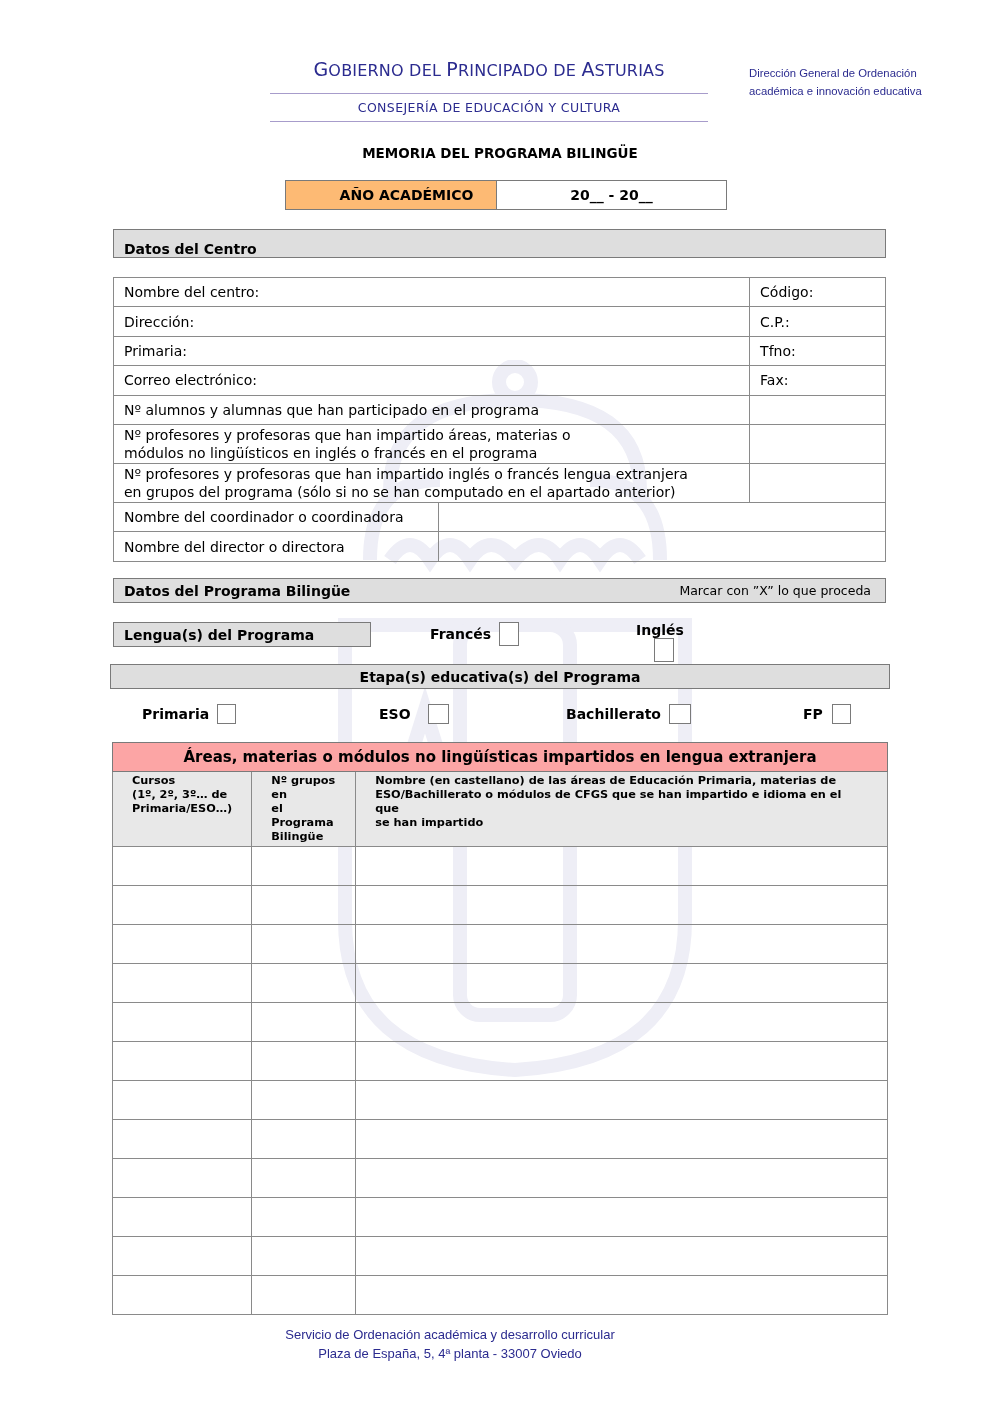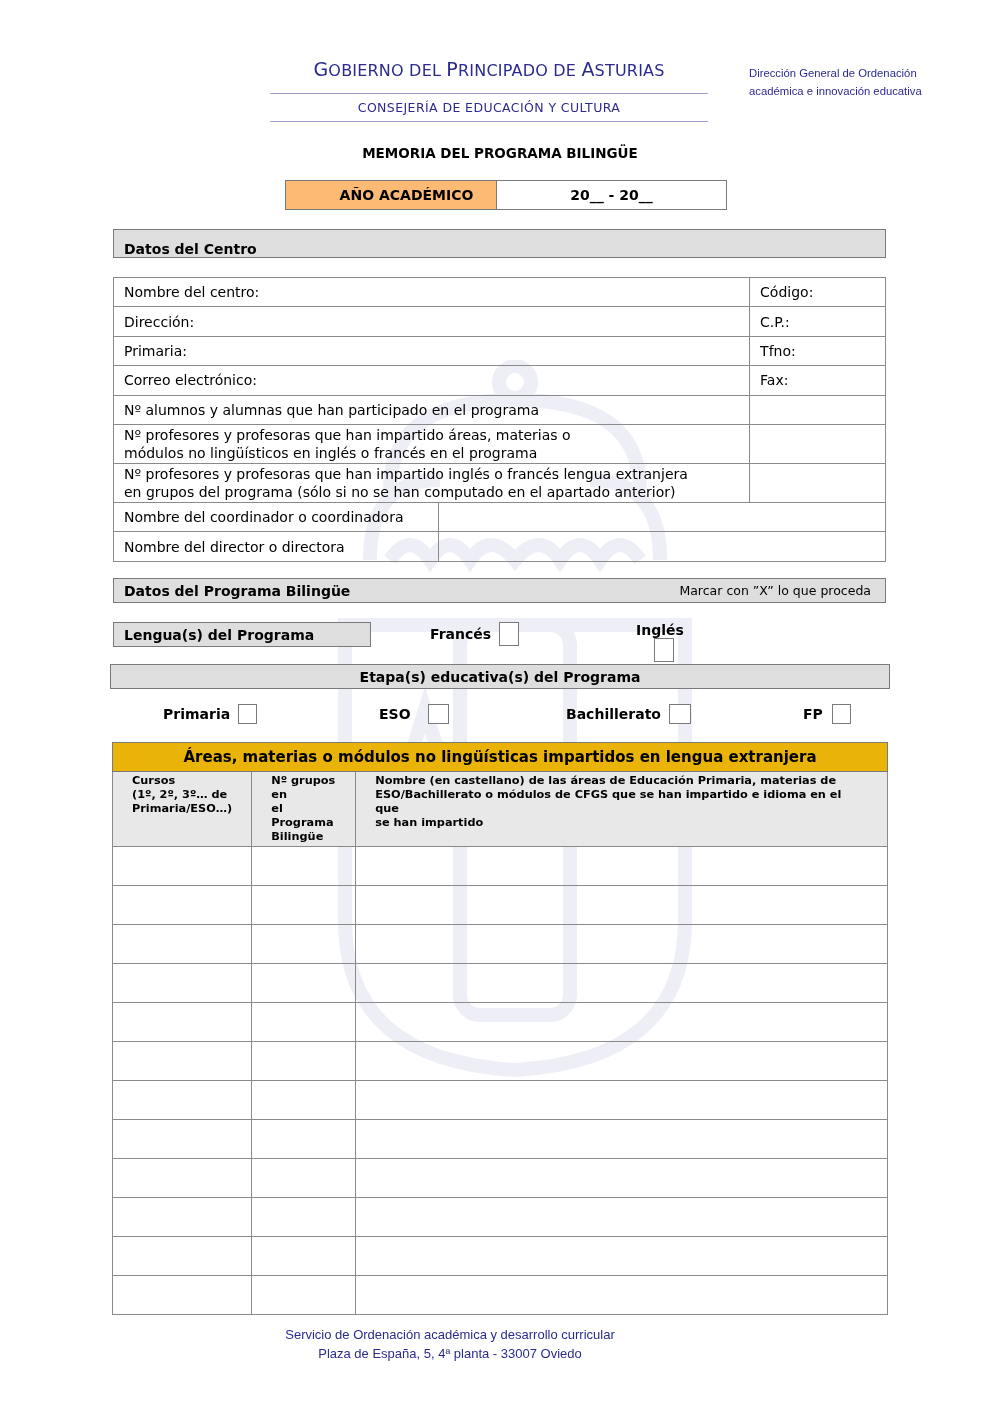--- a/index.html
+++ b/index.html
@@ -37,21 +37,21 @@
   .centro td { border: 1px solid #8a8a8a; font-size: 14px; padding: 0 10px; height: 29.4px; vertical-align: middle; line-height: 18px; }
   .centro td.two { height: 39px; line-height: 18px; }
 
   .lang-label { position: absolute; left: 113px; top: 622px; width: 258px; height: 25px; background: #dedede; border: 1px solid #7a7a7a; display: flex; align-items: center; padding-left: 10px; font-weight: bold; font-size: 14px; }
   .chk-item { position: absolute; display: flex; align-items: center; font-weight: bold; font-size: 14px; }
   .chk-box { display: inline-block; width: 20px; height: 24px; border: 1px solid #7a7a7a; background: #fff; margin-left: 8px; }
 
   .etapa-bar { position: absolute; left: 110px; top: 664px; width: 780px; height: 25px; background: #dedede; border: 1px solid #7a7a7a; display: flex; align-items: center; justify-content: center; font-weight: bold; font-size: 14px; }
 
   .areas { position: absolute; left: 112px; top: 742px; width: 776px; }
-  .areas th.title { background: #eab308; border: 1px solid #7a7a7a; height: 29px; font-size: 15px; font-weight: bold; text-align: center; }
+  .areas th.title { background: #fca5a5; border: 1px solid #7a7a7a; height: 29px; font-size: 15px; font-weight: bold; text-align: center; }
   .areas th.col { background: #e8e8e8; border: 1px solid #8a8a8a; font-size: 11.3px; font-weight: bold; text-align: left; vertical-align: top; padding: 2px 19px; line-height: 14px; height: 45px; }
   .areas td { border: 1px solid #8a8a8a; height: 39px; }
   .areas td.c1 { width: 133px; }
   .areas td.c2 { width: 104px; }
 
   .footer { position: absolute; left: 0; top: 1325px; width: 900px; text-align: center; font-family: "Liberation Sans", sans-serif; font-size: 13px; color: #2b2b8f; line-height: 19px; }
 </style>
 </head>
 <body>
 
@@ -171,21 +171,21 @@
     <span>Francés</span>
     <span class="chk-box"></span>
   </div>
   <div class="chk-item" style="left:636px; top:622px;flex-direction:column;">
     <span>Inglés</span>
     <span class="chk-box"></span>
   </div>
 
   <div class="etapa-bar">Etapa(s) educativa(s) del Programa</div>
 
-  <div class="chk-item" style="left:163px; top:704px;">
+  <div class="chk-item" style="left:142px; top:704px;">
     <span>Primaria</span>
     <span class="chk-box" style="width:19px;height:20px;"></span>
   </div>
   <div class="chk-item" style="left:379px; top:704px;">
     <span>ESO</span>
     <span class="chk-box" style="width:21px;height:20px;margin-left:17px;"></span>
   </div>
   <div class="chk-item" style="left:566px; top:704px;">
     <span>Bachillerato</span>
     <span class="chk-box" style="width:22px;height:20px;margin-left:8px;"></span>

